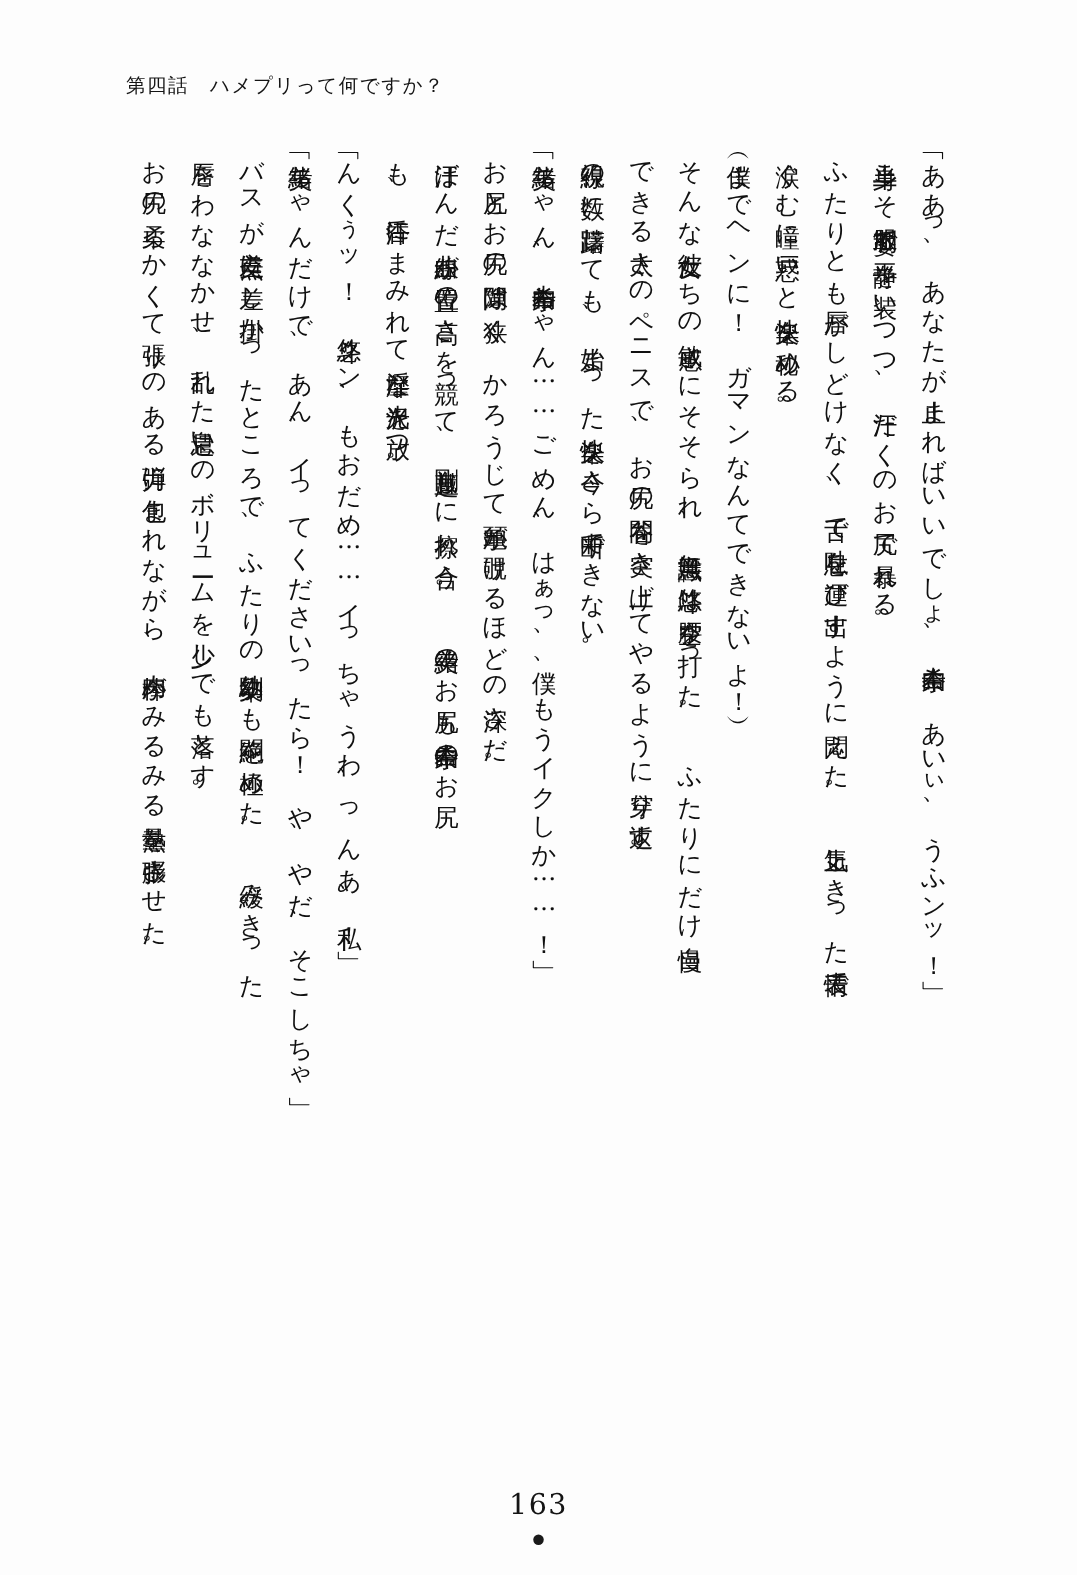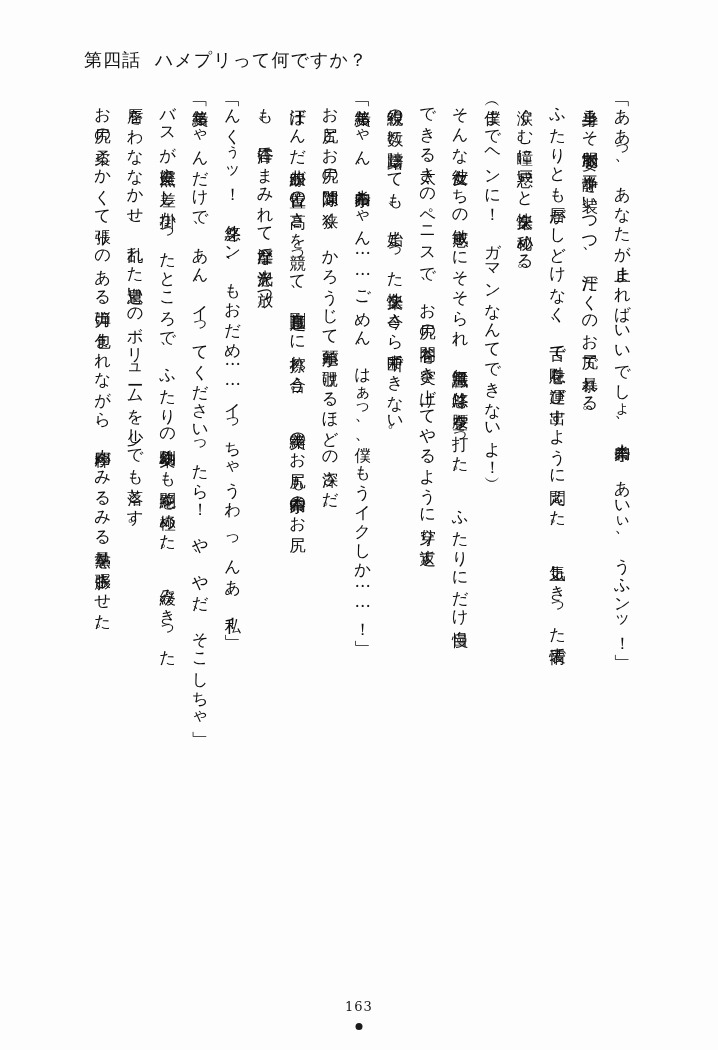--- a/index.html
+++ b/index.html
@@ -21,21 +21,21 @@
     top: 0;
     width: 718px;
     height: 1050px;
     background: #fdfdfd;
   }
   
   .running-head {
     position: absolute;
     top: 48px;
     left: 84px;
-    font-size: 18px;
+    font-size: 13px;
     letter-spacing: 1px;
     white-space: nowrap;
     color: #141414;
   }
   .running-head .chap-num {
     margin-right: 14px;
   }
   
   .body-text {
     position: absolute;
@@ -57,21 +57,21 @@
     padding: 0;
     text-indent: 0;
   }
   
   .page-number {
     position: absolute;
     bottom: 36px;
     left: 0;
     width: 718px;
     text-align: center;
-    font-size: 13px;
+    font-size: 19px;
     color: #141414;
     letter-spacing: 1px;
   }
   .page-mark {
     position: absolute;
     bottom: 20px;
     left: 50%;
     transform: translateX(-50%);
     width: 7px;
     height: 7px;

